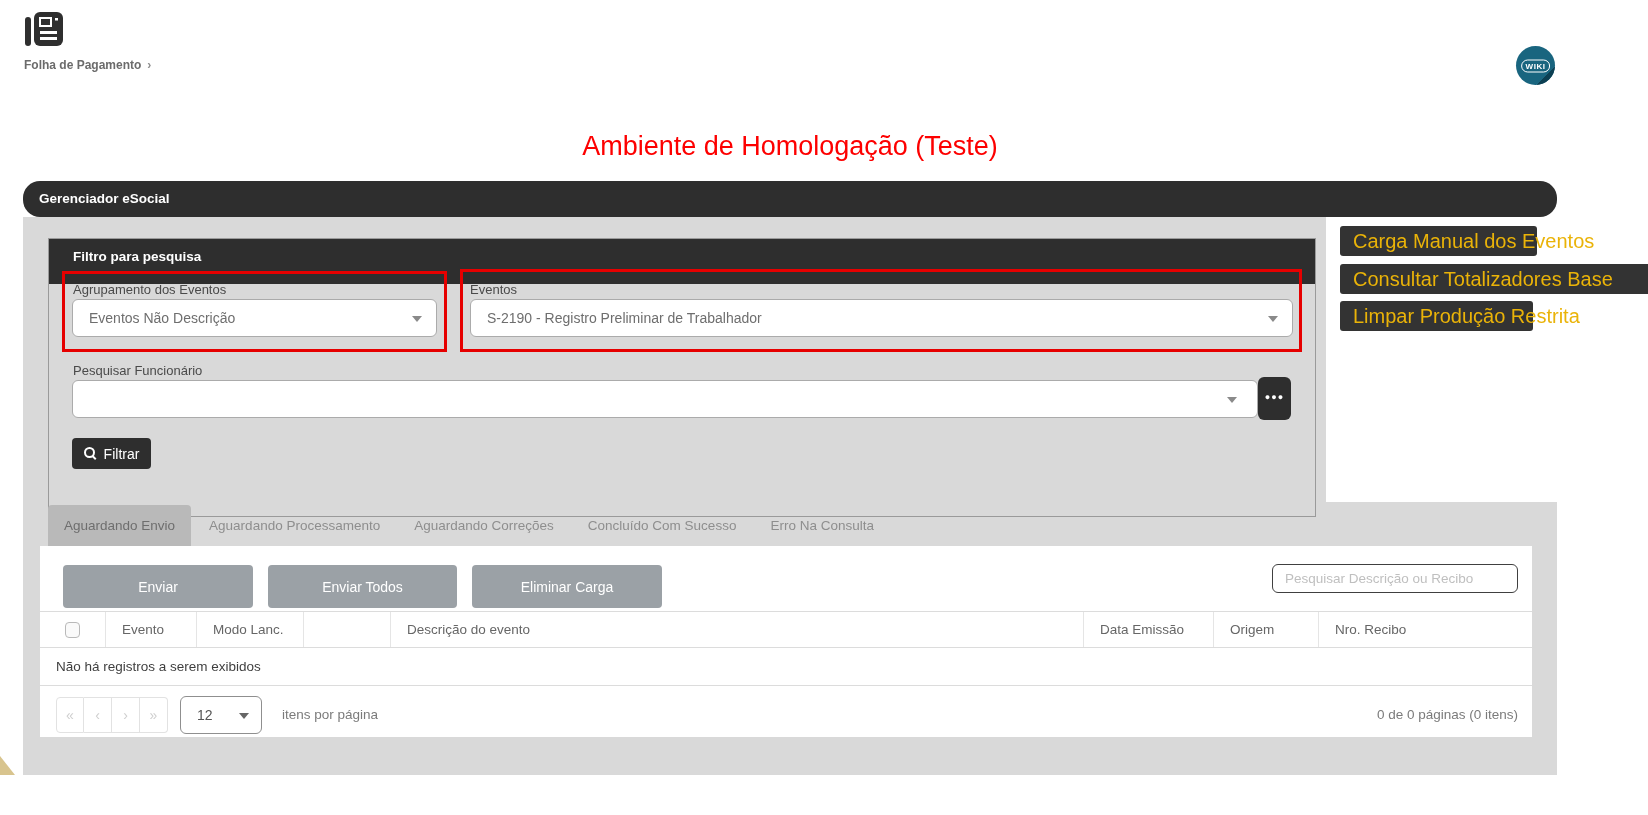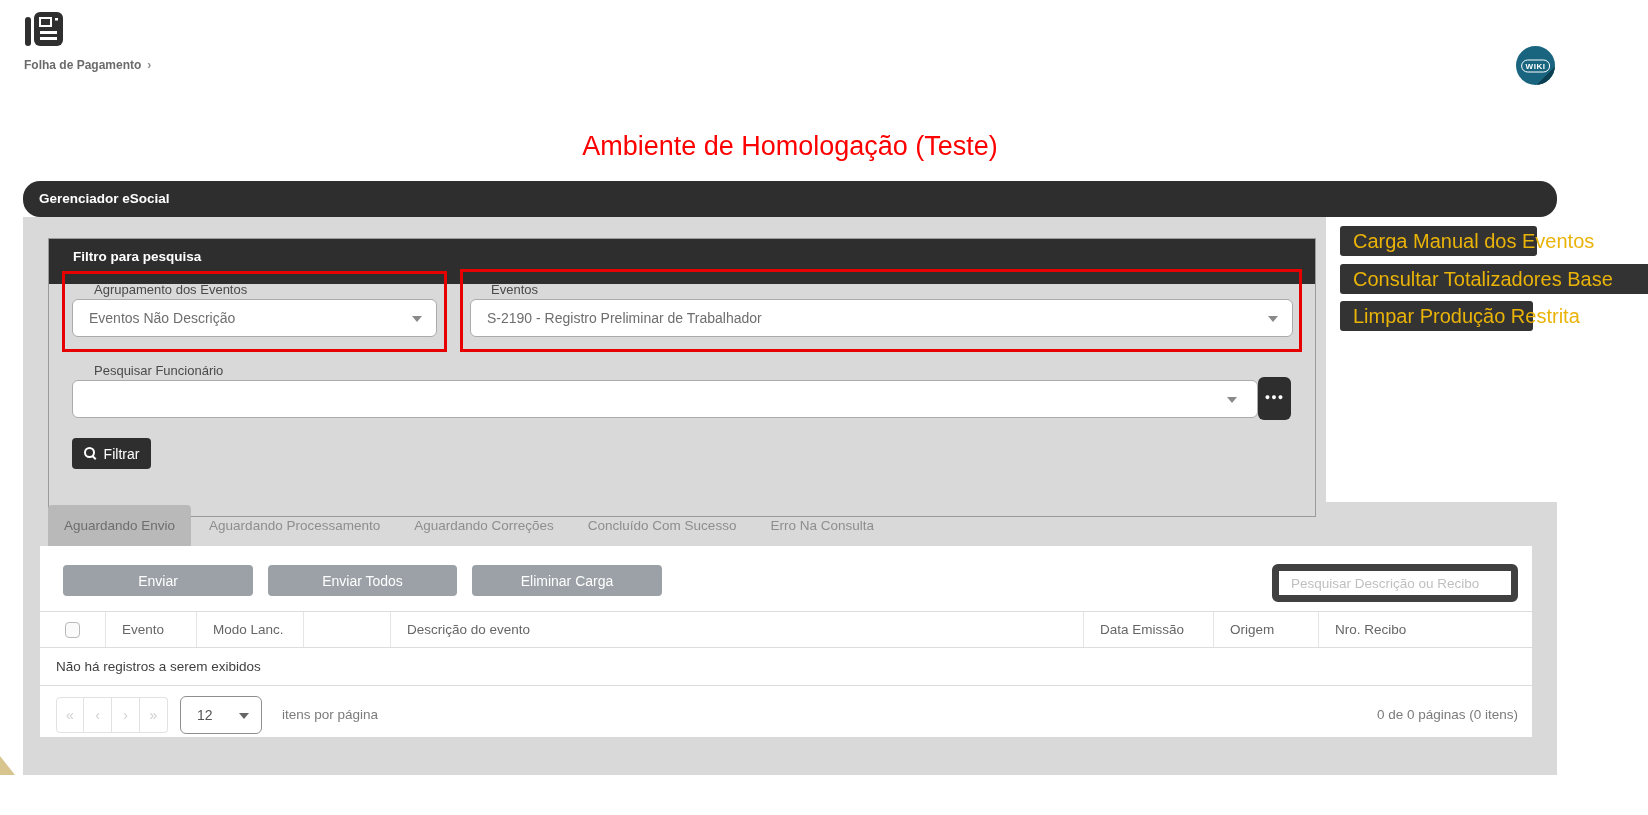--- a/index.html
+++ b/index.html
@@ -29,21 +29,21 @@
     color:#fff; font-size:13.5px; font-weight:bold; line-height:36px; padding-left:16px;border-radius:17px; }
   .win-body { position:absolute; left:23px; top:217px; width:1534px; height:558px; background:#d9d9d9; }
   .white-patch { position:absolute; left:1303px; top:0; width:231px; height:285px; background:#fff; }
 
   
   .filter-panel { position:absolute; left:48px; top:238px; width:1268px; height:279px;
     border:1px solid #9a9a9a; background:#d9d9d9; }
   .filter-header { height:45px; background:#2e2e2e; color:#fff; font-size:13.5px; font-weight:bold;
     line-height:36px; padding-left:24px; }
 
-  .field-label { position:absolute; font-size:13px; color:#4a4a4a;margin-left:21px; }
+  .field-label { position:absolute; font-size:13px; color:#4a4a4a; }
   .select { position:absolute; height:38px; background:#fff; border:1px solid #ababab; border-radius:6px;
     font-size:14px; color:#6e6e6e; line-height:36px; padding-left:16px; cursor:pointer; }
   .select .chev { position:absolute; right:14px; top:16px; width:0; height:0;
     border-left:5px solid transparent; border-right:5px solid transparent; border-top:6px solid #8a8a8a; }
 
   .more-btn { position:absolute; left:1258px; top:377px; width:33px; height:43px; background:#2e2e2e;
     border-radius:6px; color:#fff; text-align:center; line-height:40px; font-size:9px; letter-spacing:1px;
     cursor:pointer; }
 
   .filtrar-btn { position:absolute; left:72px; top:438px; width:79px; height:31px; background:#2e2e2e;
@@ -68,29 +68,29 @@
 
   
   .tabs { position:absolute; left:48px; top:521px; display:flex; align-items:flex-end; height:25px; }
   .tab { font-size:13.5px; color:#8e8e8e; padding:8px 16px; line-height:25px; cursor:pointer; white-space:nowrap; }
   .tab.active { background:#b9b9b9; color:#6e6e6e; border-radius:4px 4px 0 0; }
   .tab + .tab { margin-left:2px; }
 
   
   .results { position:absolute; left:40px; top:546px; width:1492px; height:191px; background:#fff; }
 
-  .action-btn { position:absolute; top:565px; height:31px; background:#9ba1a6; border:none; border-radius:4px;
+  .action-btn { position:absolute; top:565px; height:43px; background:#9ba1a6; border:none; border-radius:4px;
     color:#fff; font-size:14px; font-family:inherit; cursor:pointer; }
   .ab1 { left:63px;  width:190px; }
   .ab2 { left:268px; width:189px; }
   .ab3 { left:472px; width:190px; }
   .ab4 { left:677px; width:189px; }
 
   .grid-search { position:absolute; left:1272px; top:564px; width:246px; height:29px;
-    border:7px solid #404040; border-radius:6px; font-size:13.5px; color:#555; padding:12px 12px;
+    border:1px solid #404040; border-radius:6px; font-size:13.5px; color:#555; padding:12px 12px;
     font-family:inherit; outline:none; }
   .grid-search::placeholder { color:#bfbfbf; }
 
   .thead { position:absolute; left:40px; top:611px; width:1492px; height:37px; display:flex;
     border-top:1px solid #dcdcdc; border-bottom:1px solid #dcdcdc; background:#fff; }
   .th { font-size:13.5px; color:#666; line-height:36px; padding-left:16px; white-space:nowrap;
     overflow:hidden; border-left:1px solid #e5e5e5; }
   .th:first-child { border-left:none; display:flex; align-items:center; justify-content:center; padding-left:0; }
   .w-cb { width:65px; } .w-evento { width:91px; } .w-modo { width:107px; } .w-blank { width:87px; }
   .w-desc { width:693px; } .w-data { width:130px; } .w-origem { width:105px; } .w-recibo { flex:1; }

